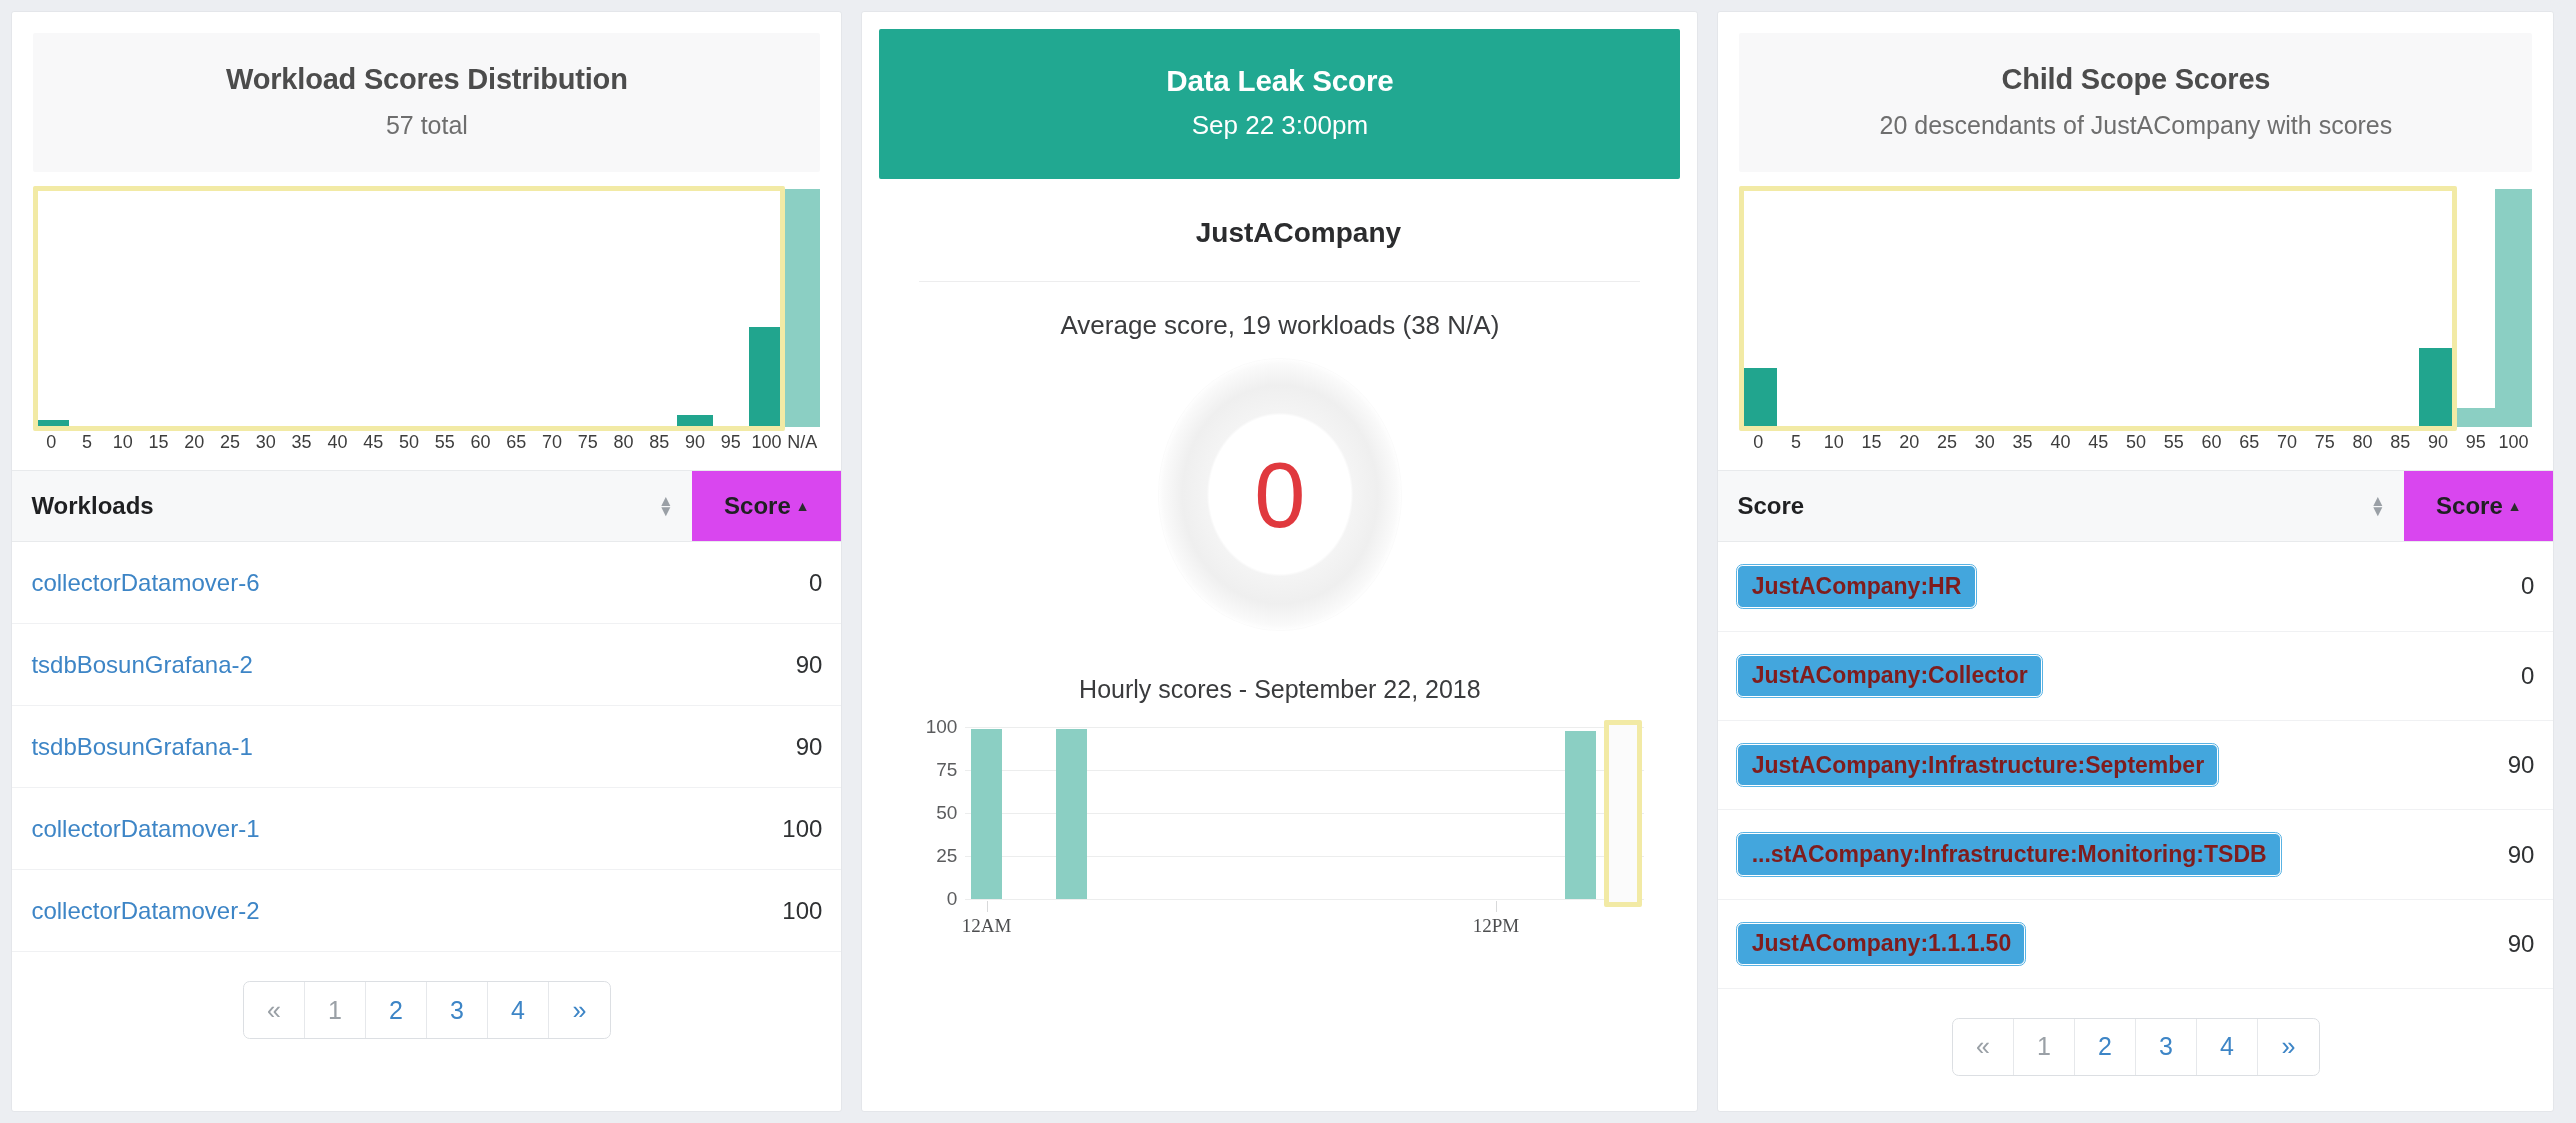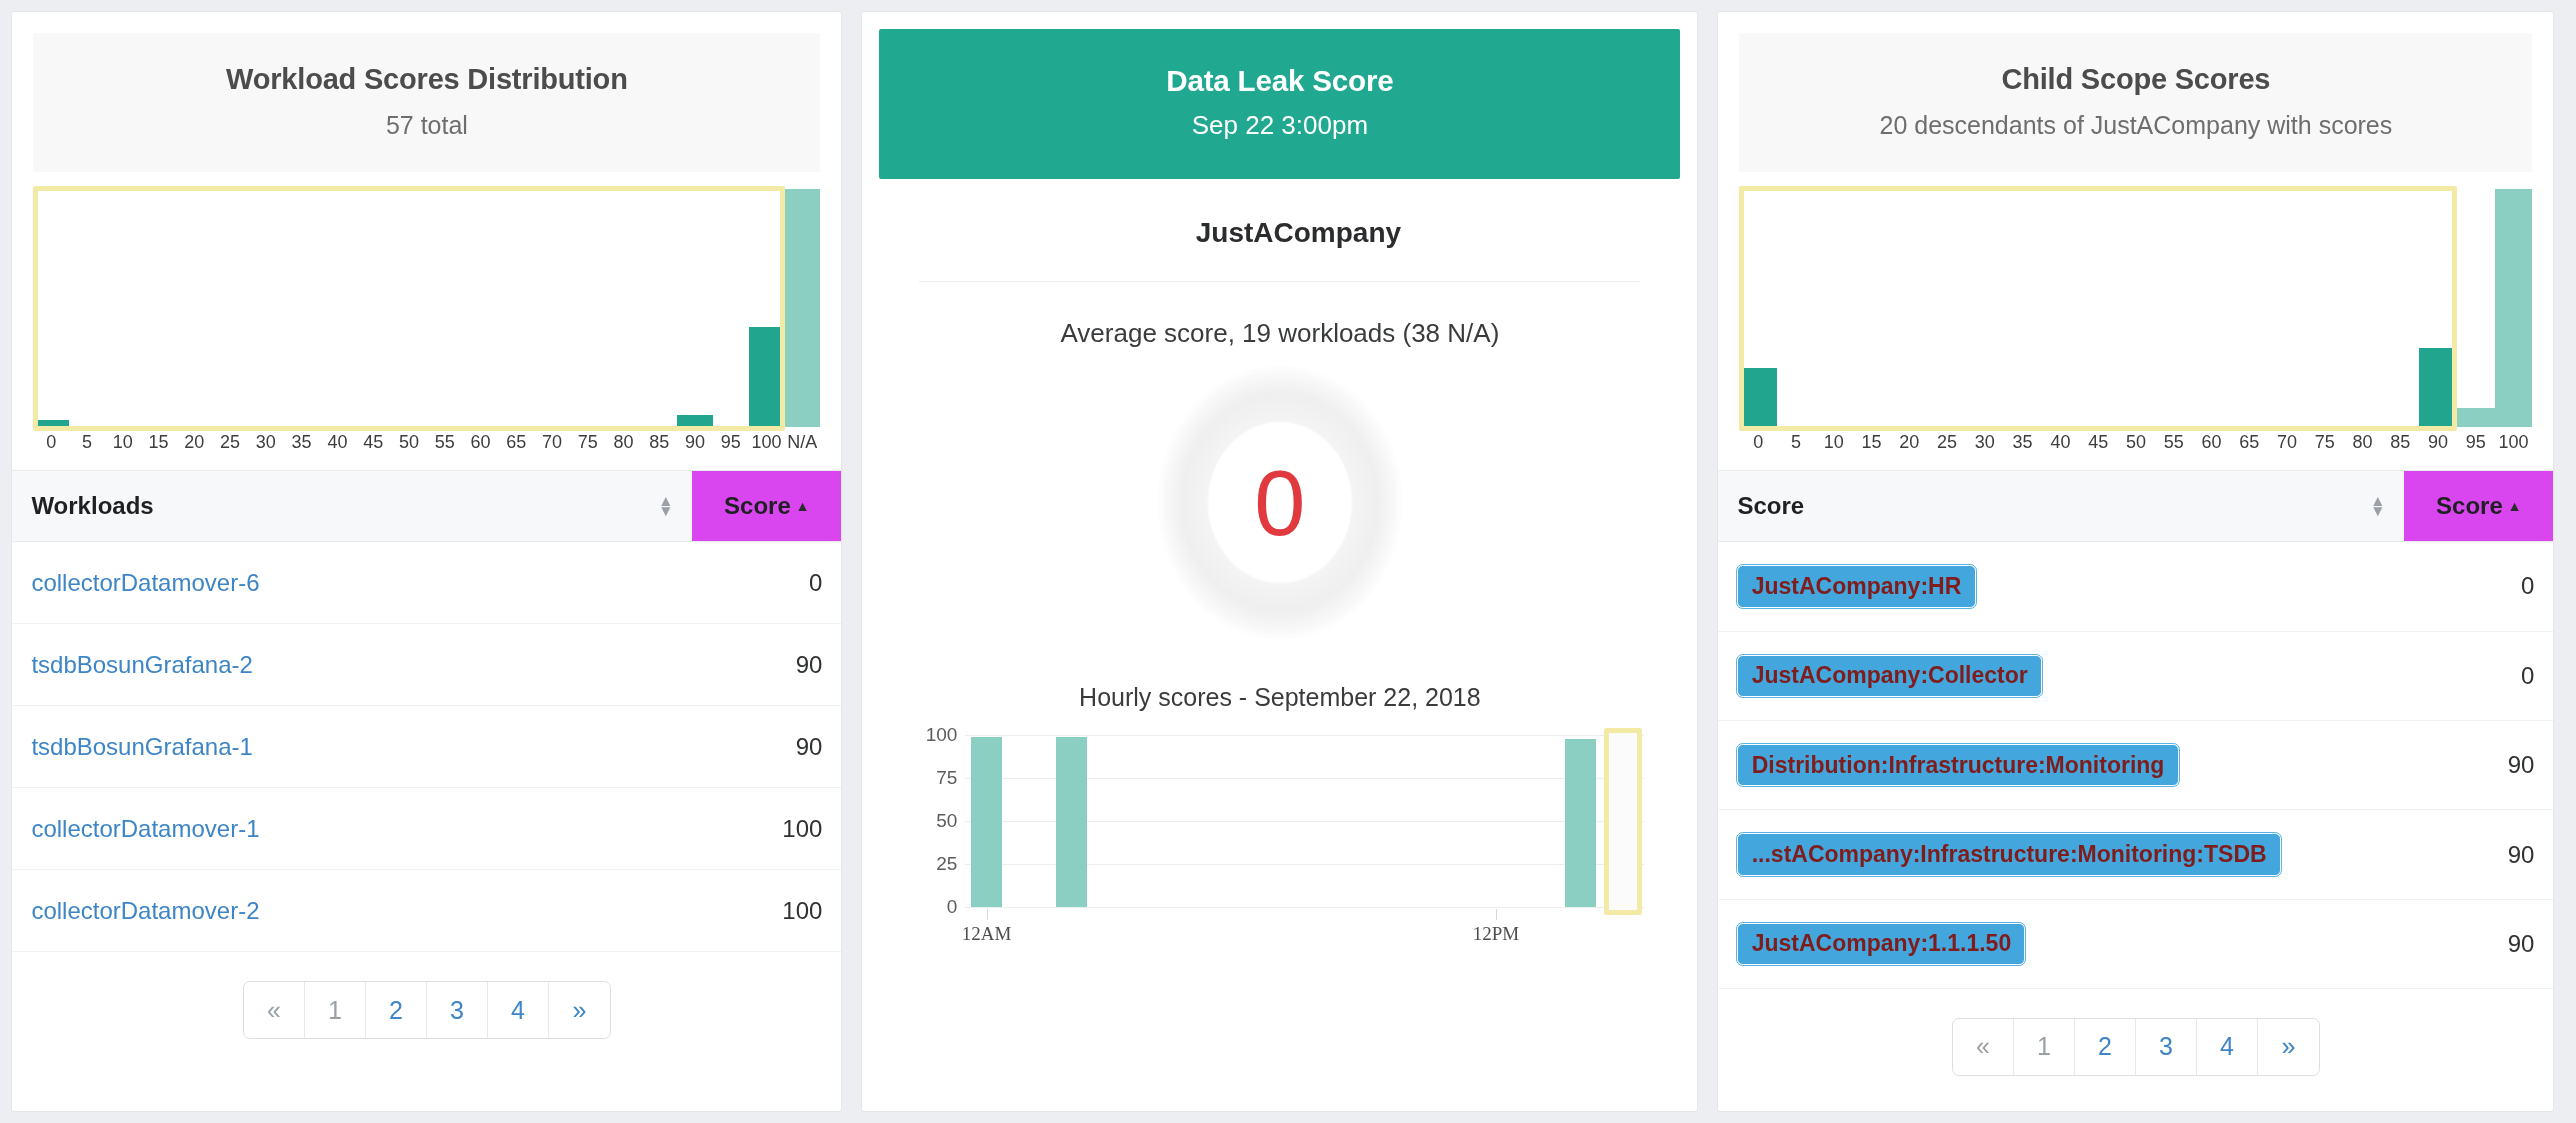--- a/index.html
+++ b/index.html
@@ -181,21 +181,21 @@
     font-weight: bold;
     color: #2b2c2e;
     margin: 38px 0 32px 0;
     padding-left: 37px;
   }
   .hr { height: 1px; background: #ededee; margin: 0 57px; }
   .avg-label {
     text-align: center;
     font-size: 26px;
     color: #3a3b3d;
-    margin-top: 36px;
+    margin-top: 28px;
   }
   .gauge {
     width: 244px; height: 273px;
     margin: 17px auto 0 auto;
     border-radius: 50%;
     background: radial-gradient(closest-side, #ffffff 0%, #ffffff 58%, #f4f4f4 60%, #efefef 80%, #fafafa 96%, #ffffff 100%);
     display: flex; align-items: center; justify-content: center;
     box-shadow: inset 0 0 0 1px #fbfbfb;
   }
   .gauge-val { font-size: 92px; color: #e0393e; line-height: 1; }
@@ -633,21 +633,21 @@
       <tbody id="rightBody">
           <tr>
             <td><span class="tag">JustACompany:HR</span></td>
             <td class="num">0</td>
           </tr>
           <tr>
             <td><span class="tag">JustACompany:Collector</span></td>
             <td class="num">0</td>
           </tr>
           <tr>
-            <td><span class="tag">Distribution:Infrastructure:Monitoring</span></td>
+            <td><span class="tag">JustACompany:Infrastructure:September</span></td>
             <td class="num">90</td>
           </tr>
           <tr>
             <td><span class="tag">...stACompany:Infrastructure:Monitoring:TSDB</span></td>
             <td class="num">90</td>
           </tr>
           <tr>
             <td><span class="tag">JustACompany:1.1.1.50</span></td>
             <td class="num">90</td>
           </tr>

